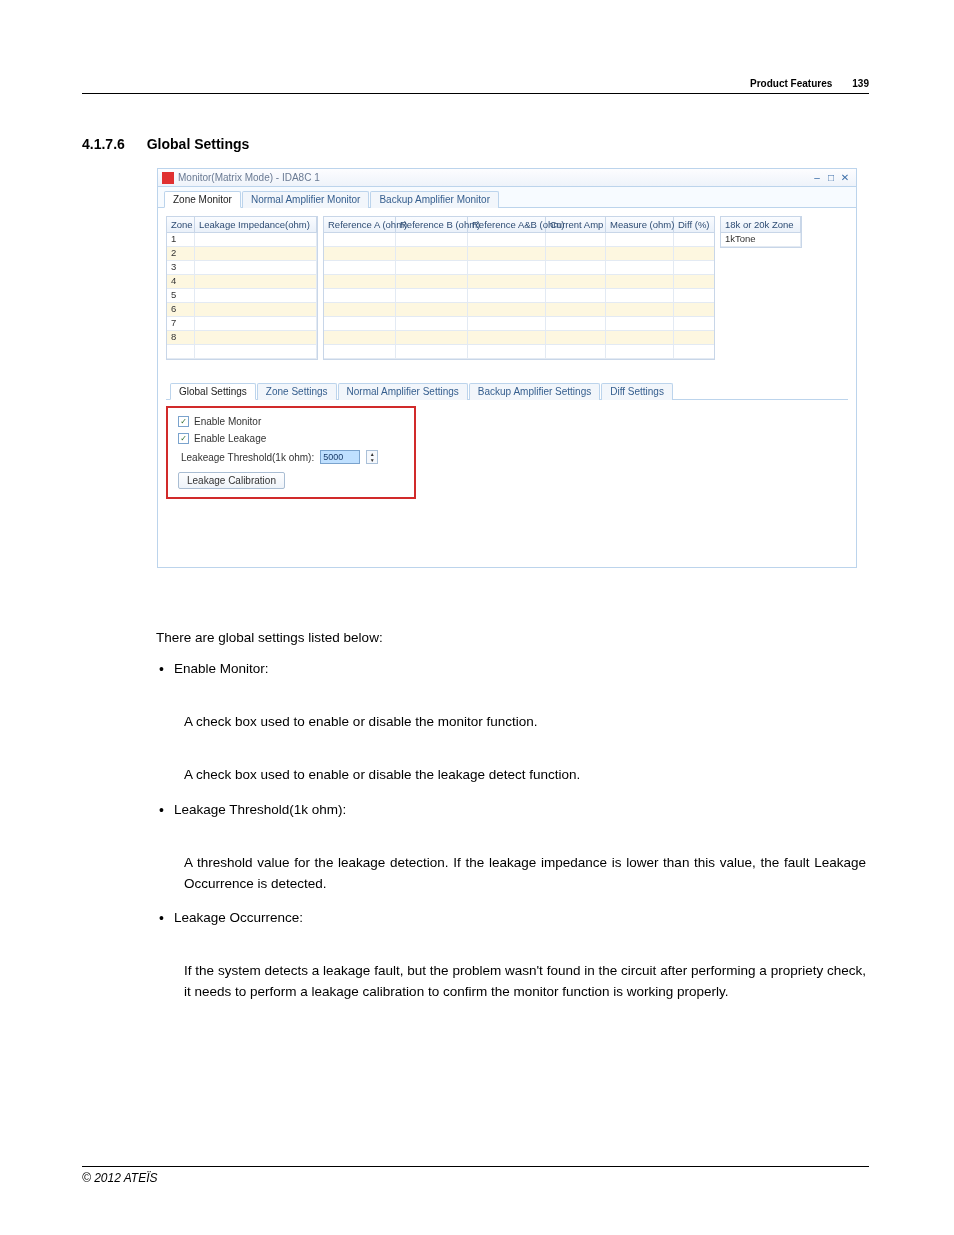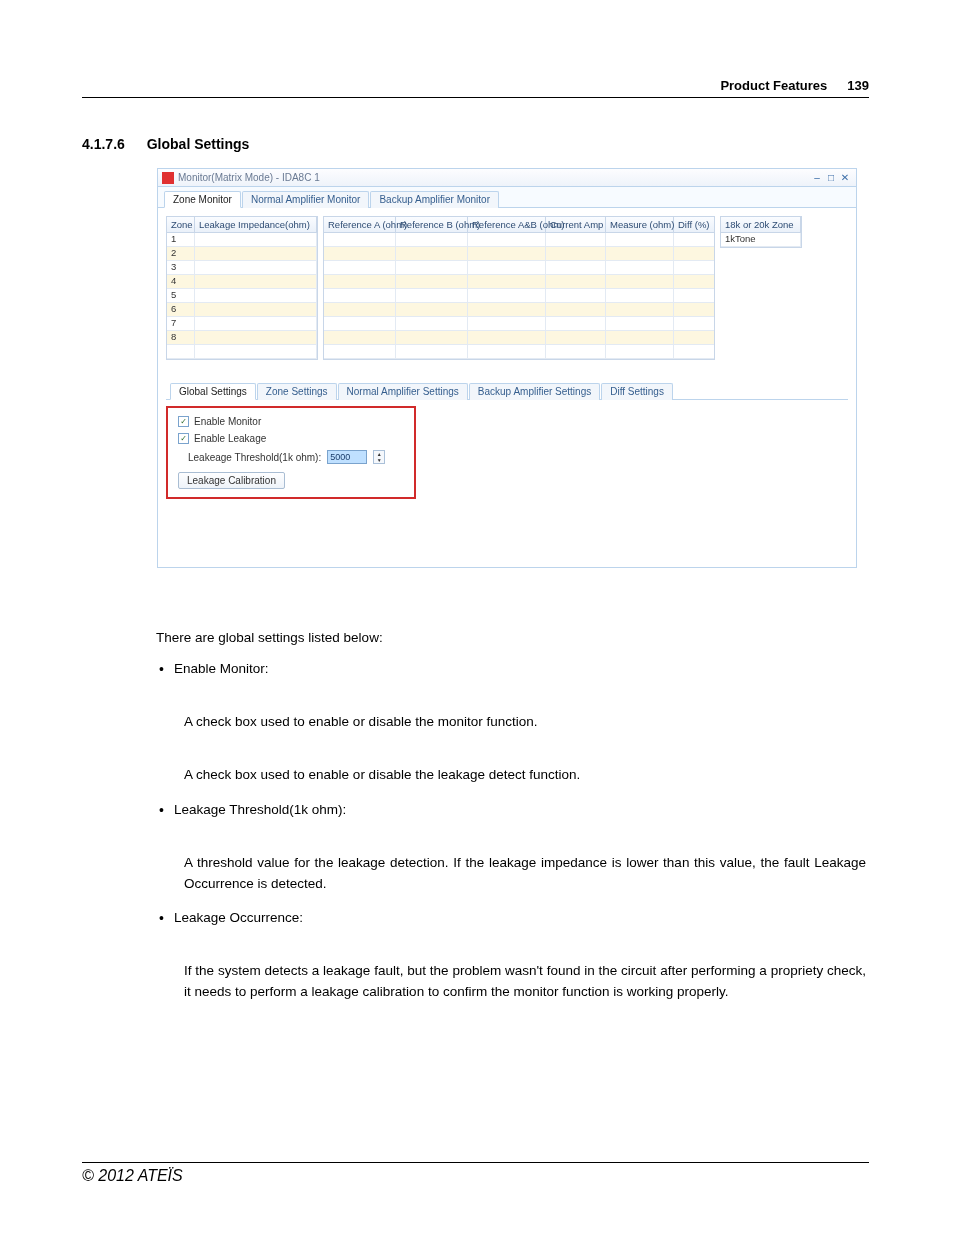--- a/index.html
+++ b/index.html
@@ -16,21 +16,21 @@
     position: absolute;
     top: 78px;
     left: 82px;
     right: 85px;
     border-bottom: 1.5px solid #000;
     padding-bottom: 4px;
     display: flex;
     justify-content: flex-end;
     align-items: baseline;
     gap: 20px;
-    font-size: 13px;
+    font-size: 10px;
   }
   .page-header .title { font-weight: bold; }
   .page-header .num { font-weight: bold; }
   .section-heading {
     position: absolute;
     top: 136px;
     left: 82px;
     font-size: 14px;
     font-weight: bold;
   }
@@ -132,21 +132,21 @@
     width: 250px;
     padding: 8px 10px;
     background: #fff;
   }
   .chk-row { display: flex; align-items: center; gap: 5px; margin-bottom: 6px; }
   .chk {
     width: 11px; height: 11px; border: 1px solid #7aa3cd;
     display: inline-flex; align-items: center; justify-content: center;
     font-size: 8px; color: #2c6a2c; line-height: 1;
   }
-  .thresh-row { display: flex; align-items: center; gap: 6px; margin: 6px 0 8px 10px; }
+  .thresh-row { display: flex; align-items: center; gap: 6px; margin: 6px 0 8px 3px; }
   .num-input {
     width: 40px; height: 14px;
     border: 1px solid #7aa3cd;
     background: #bfe0ff;
     color: #1a3c6a;
     font-size: 9px;
     padding: 0 2px;
     display: inline-flex; align-items: center;
   }
   .spinner {
@@ -182,21 +182,21 @@
   .body-text .li-title { margin-bottom: 8px; }
   .body-text .li-desc { margin-left: 28px; margin-bottom: 14px; text-align: justify; margin-top: 32px; }
   .footer {
     position: absolute;
     bottom: 50px;
     left: 82px;
     right: 85px;
     border-top: 1.5px solid #000;
     padding-top: 4px;
     font-style: italic;
-    font-size: 16px;
+    font-size: 12px;
   }
 </style>
 </head>
 <body>
 
 <div class="page-header">
   <span class="title">Product Features</span>
   <span class="num">139</span>
 </div>
 

